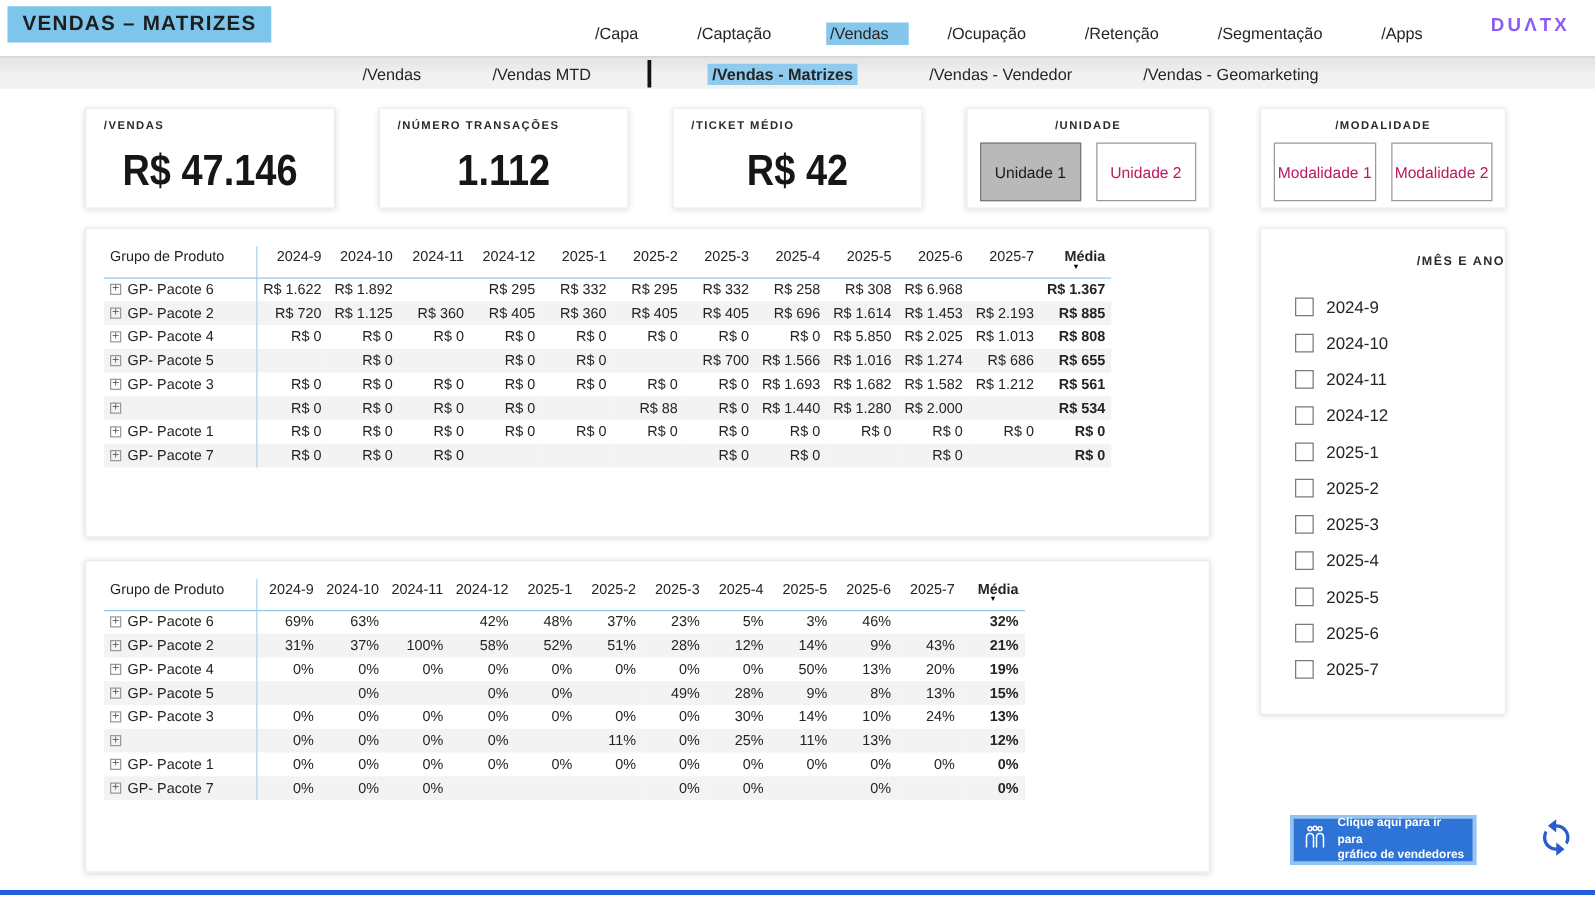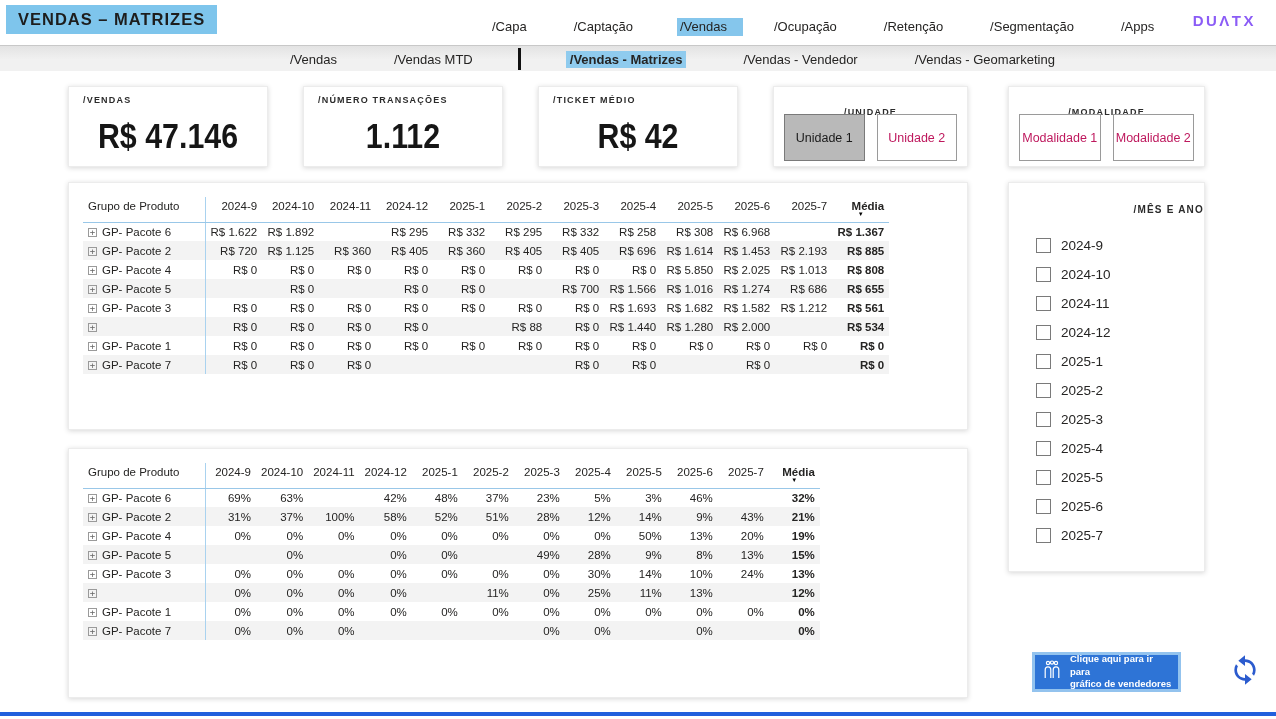--- a/index.html
+++ b/index.html
@@ -8,21 +8,21 @@
     width:1276px; height:719px; position:relative; overflow:hidden;
     background:#ffffff; font-family:"Liberation Sans", sans-serif; color:#252423;
   }
 
   
   .page-title {
     position:absolute; left:6px; top:5px; height:29px; padding:5px 12px 0 12px;
     background:#7EC5EC; color:#1d1d1d; font-size:16.5px; font-weight:800;
     letter-spacing:1px;
   }
-  .top-nav { position:absolute; left:492px; top:19px; display:flex; gap:47px; font-size:13px; }
+  .top-nav { position:absolute; left:476px; top:19px; display:flex; gap:47px; font-size:13px; }
   .nav-item { white-space:nowrap; cursor:pointer; }
   .top-nav .hl { background:#85C6EC; padding:1px 16px 2px 3px; margin:-1px -16px -2px -3px; }
   .logo { position:absolute; right:20px; top:12px; font-size:15px; font-weight:700;
           letter-spacing:2.5px; color:#8b5cf6; }
 
   
   .sub-nav-band {
     position:absolute; left:0; top:45px; width:1276px; height:26px;
     background:linear-gradient(180deg,#e3e3e3,#f1f1f1 55%);
     border-top:1px solid #c8c8c8;
@@ -34,21 +34,21 @@
 
   
   .card {
     position:absolute; background:#fff; border:1px solid #ececec;
     box-shadow:0 1px 5px rgba(0,0,0,.16);
   }
   .kpi-label { position:absolute; left:14px; top:8px; font-size:9px; font-weight:700;
                letter-spacing:1.2px; color:#2b2b2b; }
   .kpi-value { position:absolute; left:0; right:0; top:30px; text-align:center;
                font-size:33px; font-weight:700; color:#161616; transform:scale(.92,1.06); }
-  .slicer-title { position:absolute; left:0; right:0; top:20px; text-align:center;
+  .slicer-title { position:absolute; left:0; right:0; top:8px; text-align:center;
                   font-size:9px; font-weight:700; letter-spacing:1.2px; color:#2b2b2b; }
   .slicer-btns { position:absolute; left:10px; right:10px; top:27px; display:flex; gap:12px; }
   .slicer-btn { flex:1; height:47px; background:#fff; border:1px solid #9a9a9a;
                 display:flex; align-items:center; justify-content:center;
                 font-size:12.5px; color:#be185d; cursor:pointer; }
   .slicer-btn.selected { background:#b9b9b9; border:1px solid #7a7a7a; color:#1a1a1a; }
 
   
   .table-card table { border-collapse:collapse; margin:14px 0 0 14px; }
   th, td { font-size:11.5px; padding:0 5px; height:19px; white-space:nowrap;

